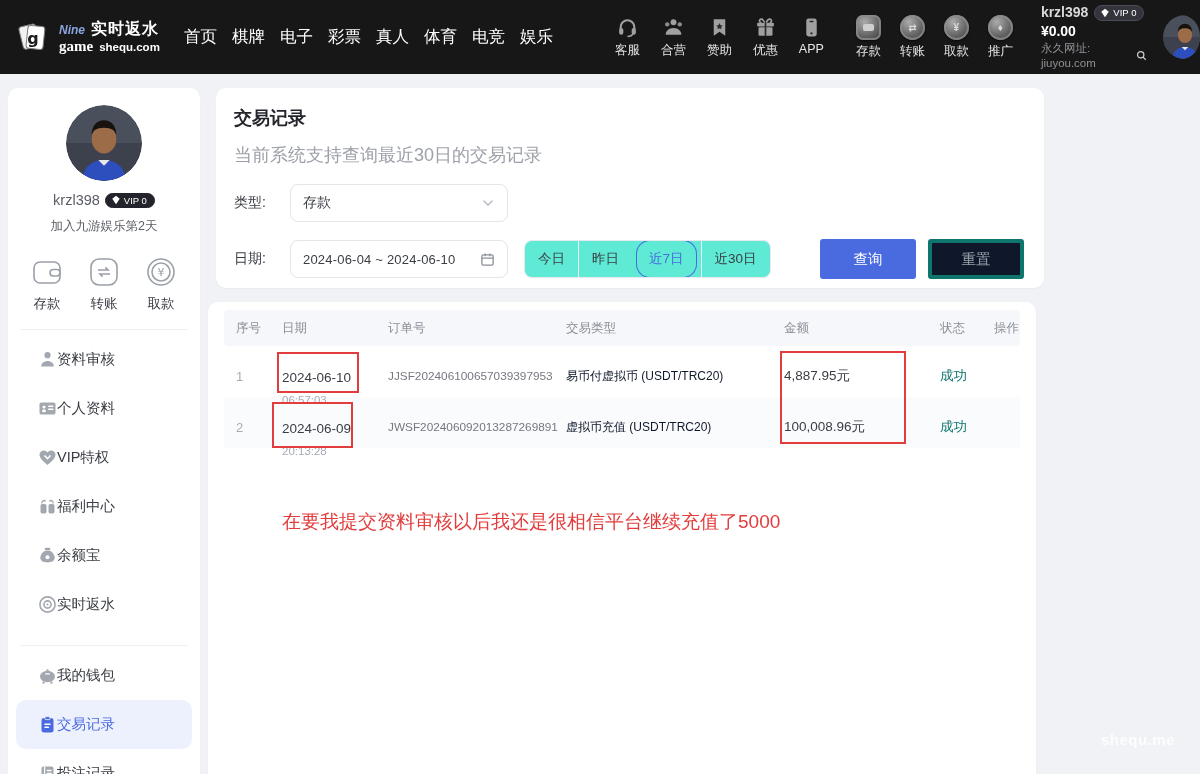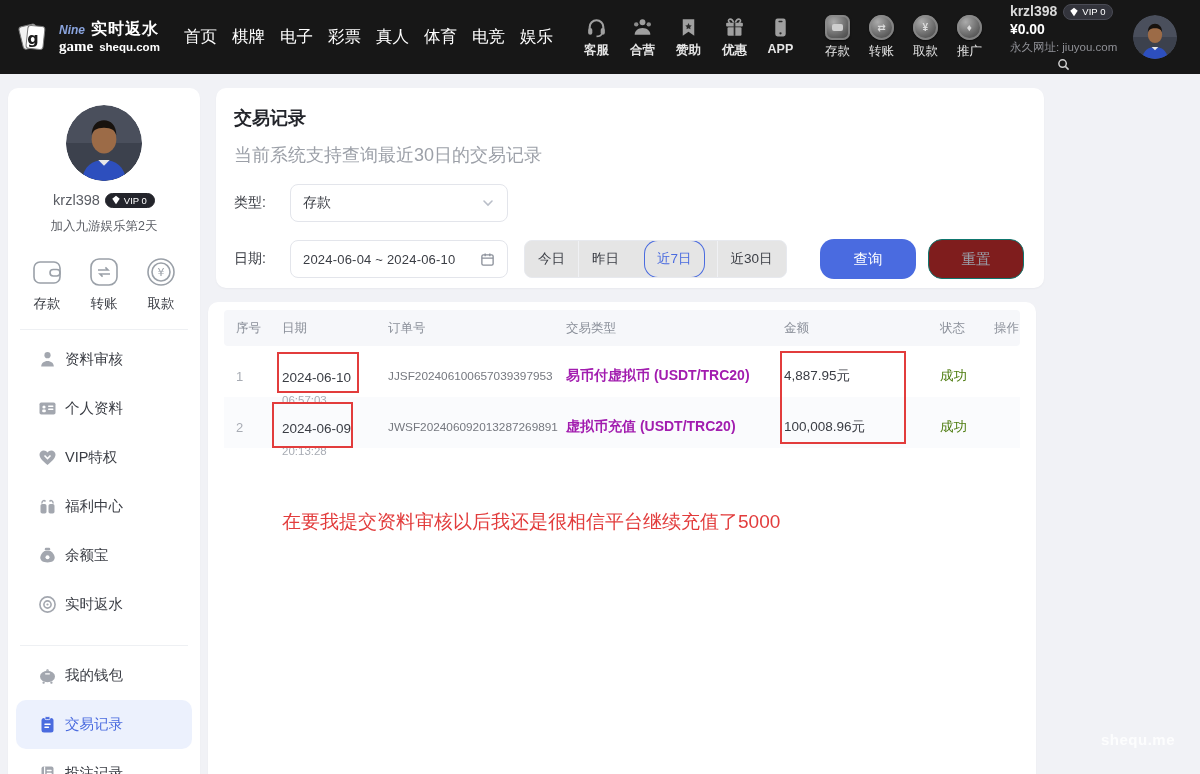--- a/index.html
+++ b/index.html
@@ -19,21 +19,21 @@
     background:#171717; display:flex; align-items:center; z-index:2;
   }
   .logo{ margin-left:14px; display:flex; align-items:center; gap:7px; cursor:pointer; }
   .logo-text .lt-row{ display:flex; align-items:baseline; gap:6px; line-height:1.1; }
   .lt-nine{ color:#8aa4de; font-size:12px; font-style:italic; font-weight:700; }
   .lt-cn{ color:#fff; font-size:16px; font-weight:700; letter-spacing:1px; }
   .lt-ame{ color:#fff; font-size:15px; font-weight:700; font-family:"Liberation Serif","DejaVu Serif",serif; }
   .lt-domain{ color:#fff; font-size:11.5px; font-weight:700; }
   .mainnav{ margin-left:22px; display:flex; gap:11px; }
   .nav-item{ color:#fff; font-size:16.5px; font-weight:500; padding:4px 2px; cursor:pointer; white-space:nowrap; }
-  .quick-group{ margin-left:23px; display:flex; gap:9px;font-weight:bold; }
+  .quick-group{ margin-left:54px; display:flex; gap:9px; }
   .wallet-group{ margin-left:20px; display:flex; gap:7px; }
   .top-item{ display:flex; flex-direction:column; align-items:center; width:37px; cursor:pointer; }
   .top-item .lab{ color:#e6e6e6; font-size:12.5px; margin-top:3px; white-space:nowrap; }
   .coin, .wallet-sq{
     width:25px; height:25px; display:flex; align-items:center; justify-content:center;
     background:radial-gradient(circle at 35% 28%, #ababab, #5f5f5f 62%, #3b3b3b);
     box-shadow:inset 0 0 0 2px rgba(140,140,140,.8), 0 1px 2px rgba(0,0,0,.6);
     color:#dcdcdc; font-size:10px; font-weight:700;
   }
   .coin{ border-radius:50%; }
@@ -41,21 +41,21 @@
   .wallet-sq .w-card{ width:11px; height:7px; border-radius:2px; background:#cfcfcf; display:block; }
   .userinfo{ margin-left:22px; line-height:1.25; }
   .u-row1{ display:flex; align-items:center; gap:6px; }
   .u-name{ color:#d9d9d9; font-size:14px; font-weight:700; }
   .vip-badge{
     display:inline-flex; align-items:center; gap:3px;
     background:#33343c; border:1px solid #4a4b55; border-radius:9px;
     padding:1px 7px 1px 5px; color:#fff; font-size:9.5px; font-weight:400; white-space:nowrap;
   }
   .u-balance{ color:#fff; font-size:14px; font-weight:700; margin-top:1px; }
-  .u-row3{ display:flex; align-items:center; gap:4px; color:#8f9096; font-size:11.5px; margin-top:1px;flex-direction:column; }
+  .u-row3{ display:flex; align-items:center; gap:4px; color:#8f9096; font-size:11.5px; margin-top:1px; }
   .topbar-avatar{ margin-left:16px; width:44px; height:44px; border-radius:50%; overflow:hidden; cursor:pointer; }
   .topbar-avatar svg{ width:44px; height:44px; }
 
   
   .sidebar{
     position:absolute; left:8px; top:88px; width:192px; height:720px;
     background:#fff; border-radius:10px; box-shadow:0 1px 2px rgba(20,30,60,.04);
   }
   .profile{ text-align:center; padding-top:17px; }
   .side-avatar{ width:76px; height:76px; border-radius:50%; overflow:hidden; margin:0 auto; }
@@ -64,21 +64,21 @@
   .p-name{ color:#5a5d64; font-size:14.5px; }
   .p-badge{ background:#23242b; border-color:#23242b; }
   .p-joined{ color:#5a5d64; font-size:12.5px; margin-top:10px; }
   .side-actions{ display:flex; justify-content:space-between; padding:0 22px; margin-top:20px; }
   .s-act{ display:flex; flex-direction:column; align-items:center; gap:6px; cursor:pointer; }
   .s-act .alab{ font-size:13.5px; color:#3a3d44; }
   .s-act svg{ width:34px; height:34px; stroke:#9aa0a8; fill:none; stroke-width:1.6; }
   .side-div{ height:1px; background:#eef0f3; margin:16px 12px 0 12px; }
   .menu{ padding-top:5px; }
   .m-item{
-    height:49px; display:flex; align-items:center; gap:8px;
+    height:49px; display:flex; align-items:center; gap:0;
     padding-left:30px; cursor:pointer; font-size:14.5px; color:#3a3d44;
   }
   .m-item svg{ width:19px; height:19px; flex:0 0 19px; }
   .m-ico{ fill:#a3a7af; }
   .m-item.active{
     margin:0 8px; padding-left:22px; border-radius:10px;
     background:#ecf1fd; color:#4a6bdf; font-weight:500;
   }
   .m-item.active .m-ico{ fill:#4a6bdf; }
 
@@ -94,58 +94,58 @@
   .f-label{ width:40px; font-size:14px; color:#3a3d44; margin-right:16px; }
   .select-box,.date-box{
     width:218px; height:38px; border:1px solid #e3e5eb; border-radius:8px;
     background:#fff; display:flex; align-items:center; justify-content:space-between;
     padding:0 12px; cursor:pointer;
   }
   .select-box .val{ font-size:14px; color:#3a3d44; }
   .date-box .val{ font-size:13px; color:#3a3d44; letter-spacing:.2px; }
   .seg-group{
     margin-left:16px; height:38px; border:1px solid #e7e9ee; border-radius:8px;
-    display:flex; align-items:stretch; overflow:hidden; background:#e5e5e5;
+    display:flex; align-items:stretch; overflow:hidden; background:#5eead4;
   }
   .seg{
     padding:0 13px; display:flex; align-items:center; font-size:13.5px; color:#3a3d44;
     cursor:pointer; border-left:1px solid #f0f1f4; white-space:nowrap;
   }
   .seg:first-child{ border-left:none; }
   .seg.selected{
     color:#4a6bdf; border-radius:14px; border-left:none;
-    box-shadow:inset 0 0 0 1px #4a6bdf; margin:-1px 12px;
+    box-shadow:inset 0 0 0 1px #4a6bdf; margin:-1px 4px;
   }
   .f-buttons{ margin-left:auto; margin-right:2px; display:flex; gap:12px; }
-  .btn{ width:96px; height:40px; border-radius:14px; font-size:14.5px; cursor:pointer; border:none; }
+  .btn{ width:96px; height:40px; border-radius:3px; font-size:14.5px; cursor:pointer; border:none; }
   .btn-primary{ background:#4a6be0; color:#fff; }
-  .btn-plain{ background:#7f1d1d; color:#9ba1ab; border:1px solid #0f766e; }
+  .btn-plain{ background:#0f172a; color:#9ba1ab; border:4px solid #0f766e; }
 
   
   .table-card{
     position:absolute; left:208px; top:302px; width:828px; height:472px;
     background:#fff; border-radius:10px 10px 0 0; padding:8px 16px 0 16px;
     box-shadow:0 1px 2px rgba(20,30,60,.04);
   }
   .trow{
     display:grid; grid-template-columns:46px 106px 178px 218px 156px 54px 38px;
     align-items:center;
   }
   .thead{ height:36px; background:#f6f7fa; border-radius:4px; }
   .thead .cell{ font-size:12.5px; color:#8a8f99; }
   .cell{ padding-left:12px; }
   .tr-data{ height:51px; }
   .tr-data.alt{ background:#fafbfd; }
   .c-no{ font-size:13px; color:#a8acb4; }
   .c-date .d{ font-size:13.5px; color:#3a3d44;margin-top:24px; }
   .c-date .t{ font-size:11.5px; color:#a8acb4; margin-top:9px; }
   .c-order{ font-size:11.8px; color:#75787f; }
-  .c-type{ font-size:14px; color:#a21caf;font-weight:bold; }
+  .c-type{ font-size:12px; color:#0f172a; }
   .c-amount{ font-size:13.5px; color:#3a3d44; }
-  .c-status{ font-size:13.5px; color:#4d7c0f; cursor:pointer; }
+  .c-status{ font-size:13.5px; color:#0f766e; cursor:pointer; }
 
   
   .hl-box{ position:absolute; border:2px solid #e23c3c; z-index:5; pointer-events:none; }
   .hl-date-1{ left:277px; top:352px; width:82px; height:41px; }
   .hl-date-2{ left:272px; top:402px; width:81px; height:46px; }
   .hl-amount{ left:780px; top:351px; width:126px; height:93px; }
   .annotation{
     position:absolute; left:282px; top:509px; z-index:5;
     color:#e23c3c; font-size:19px; white-space:nowrap;
   }

